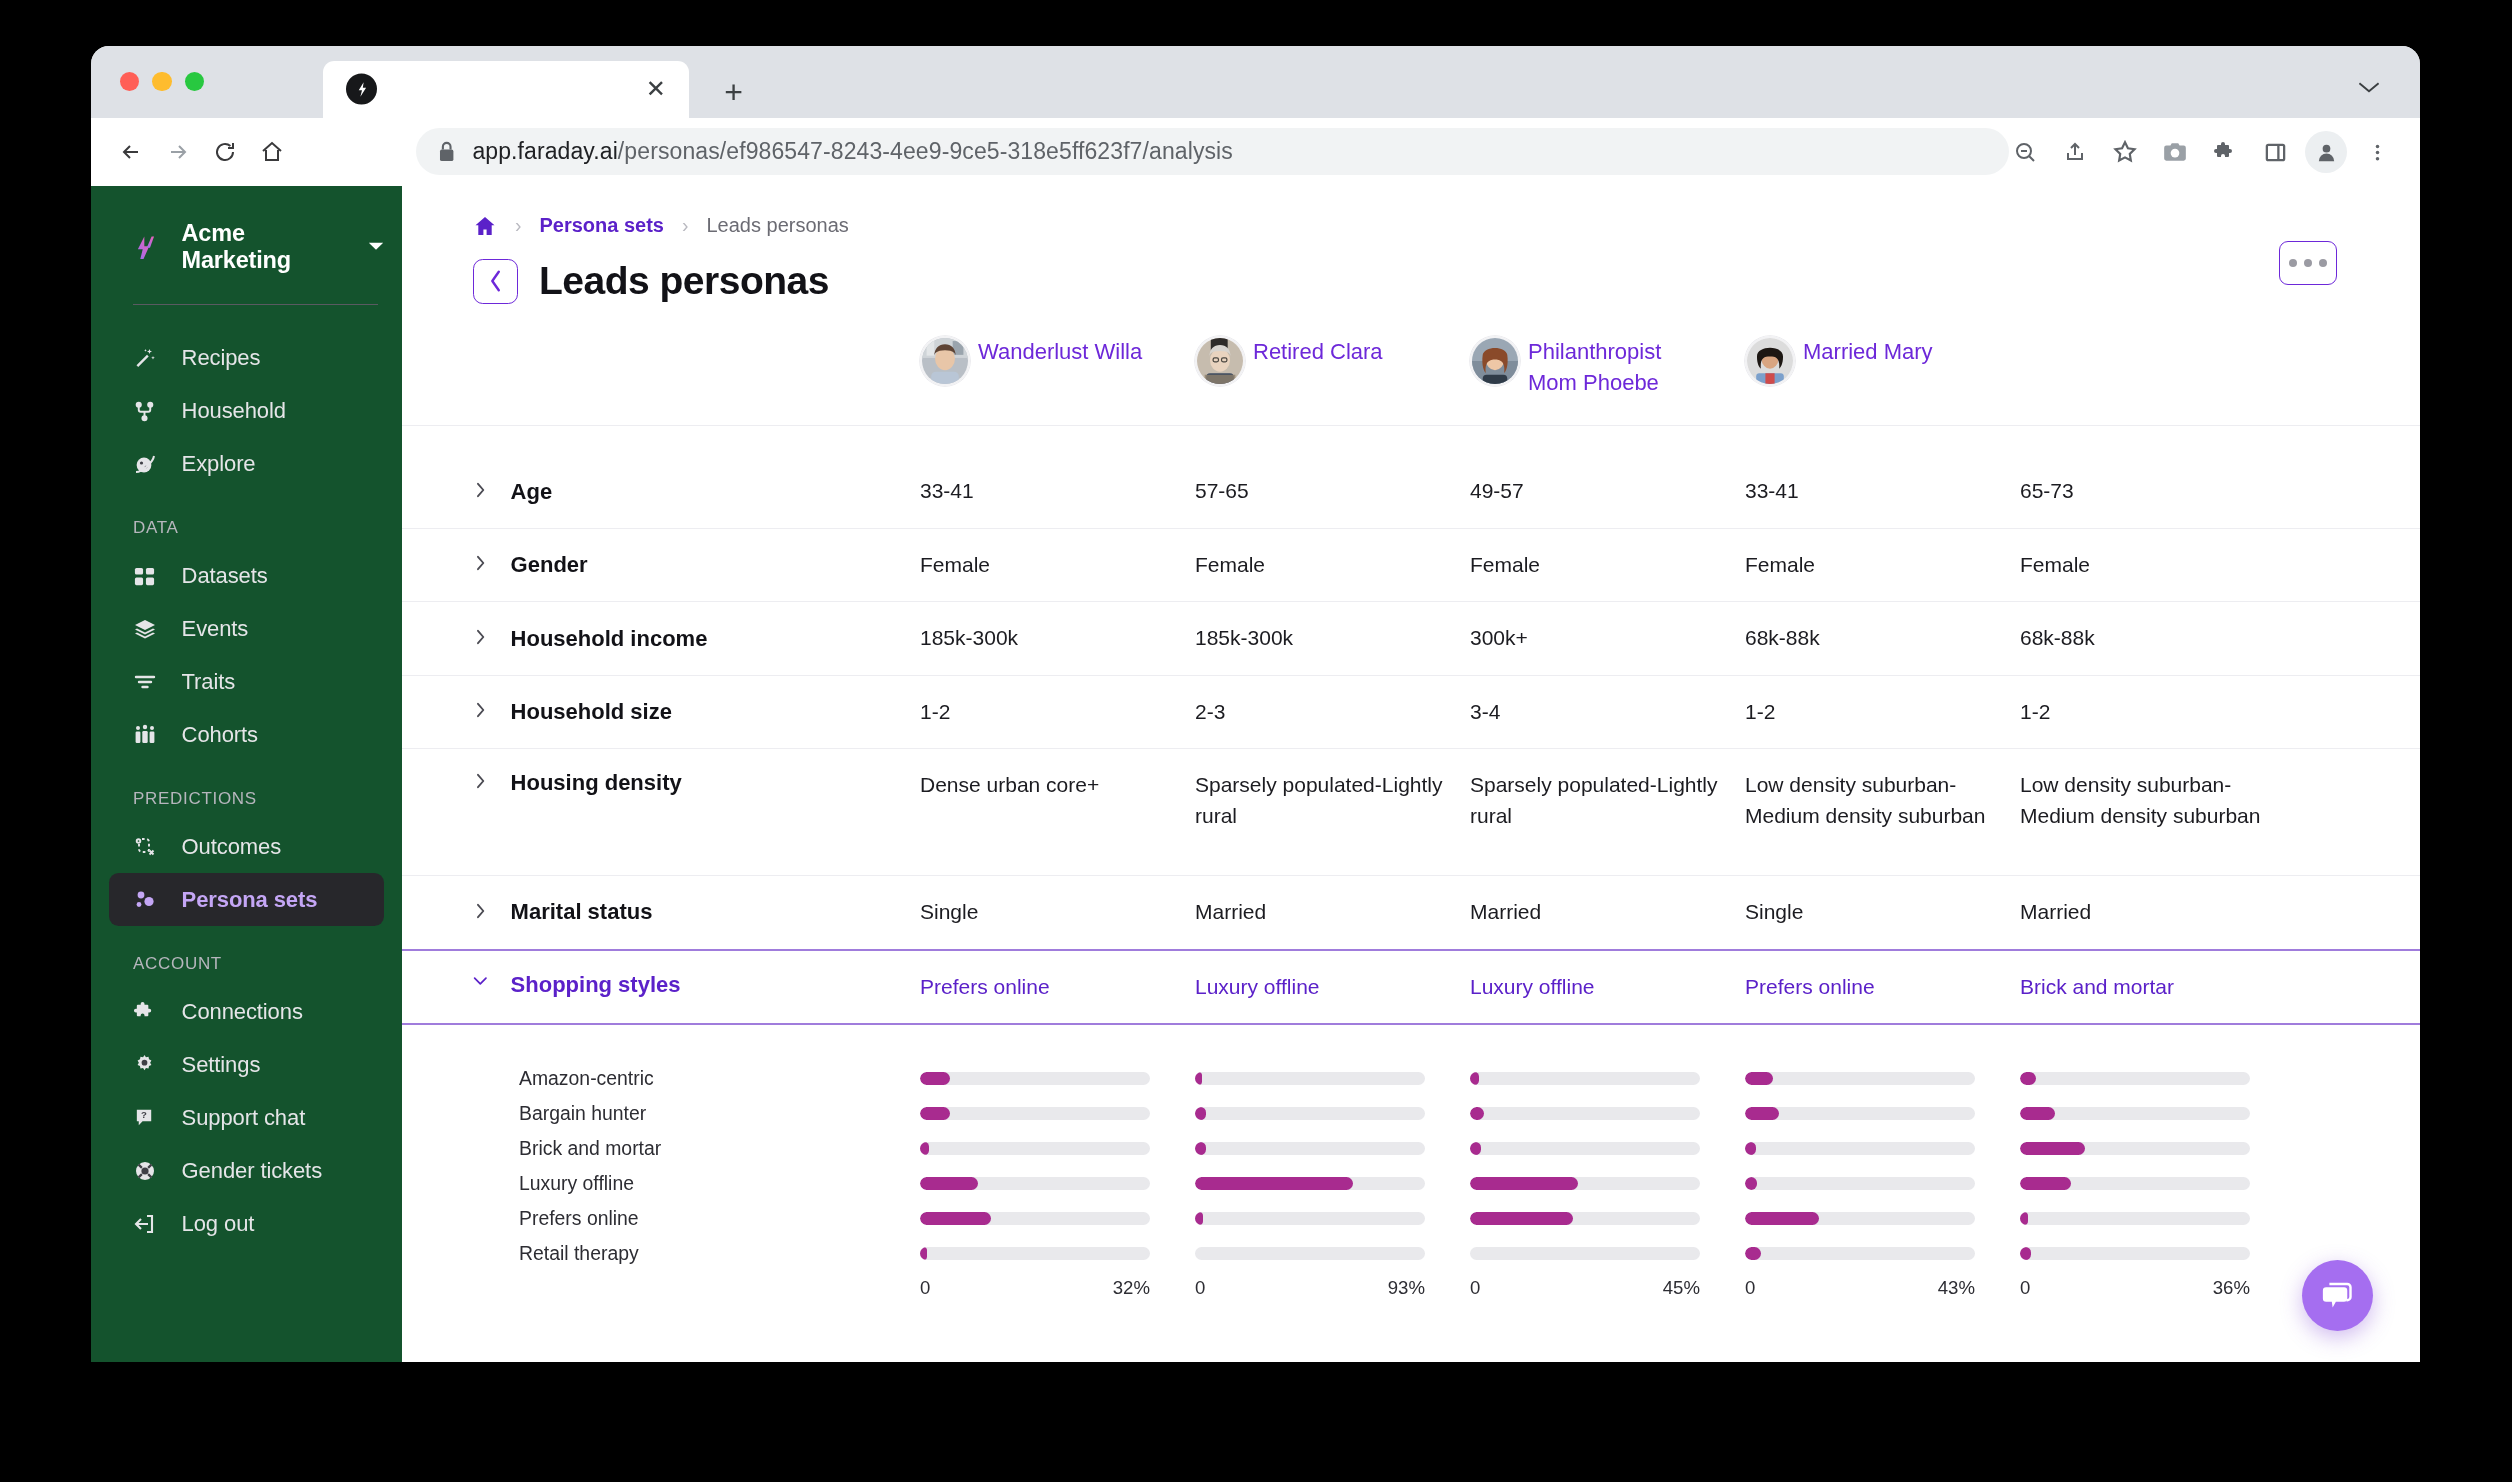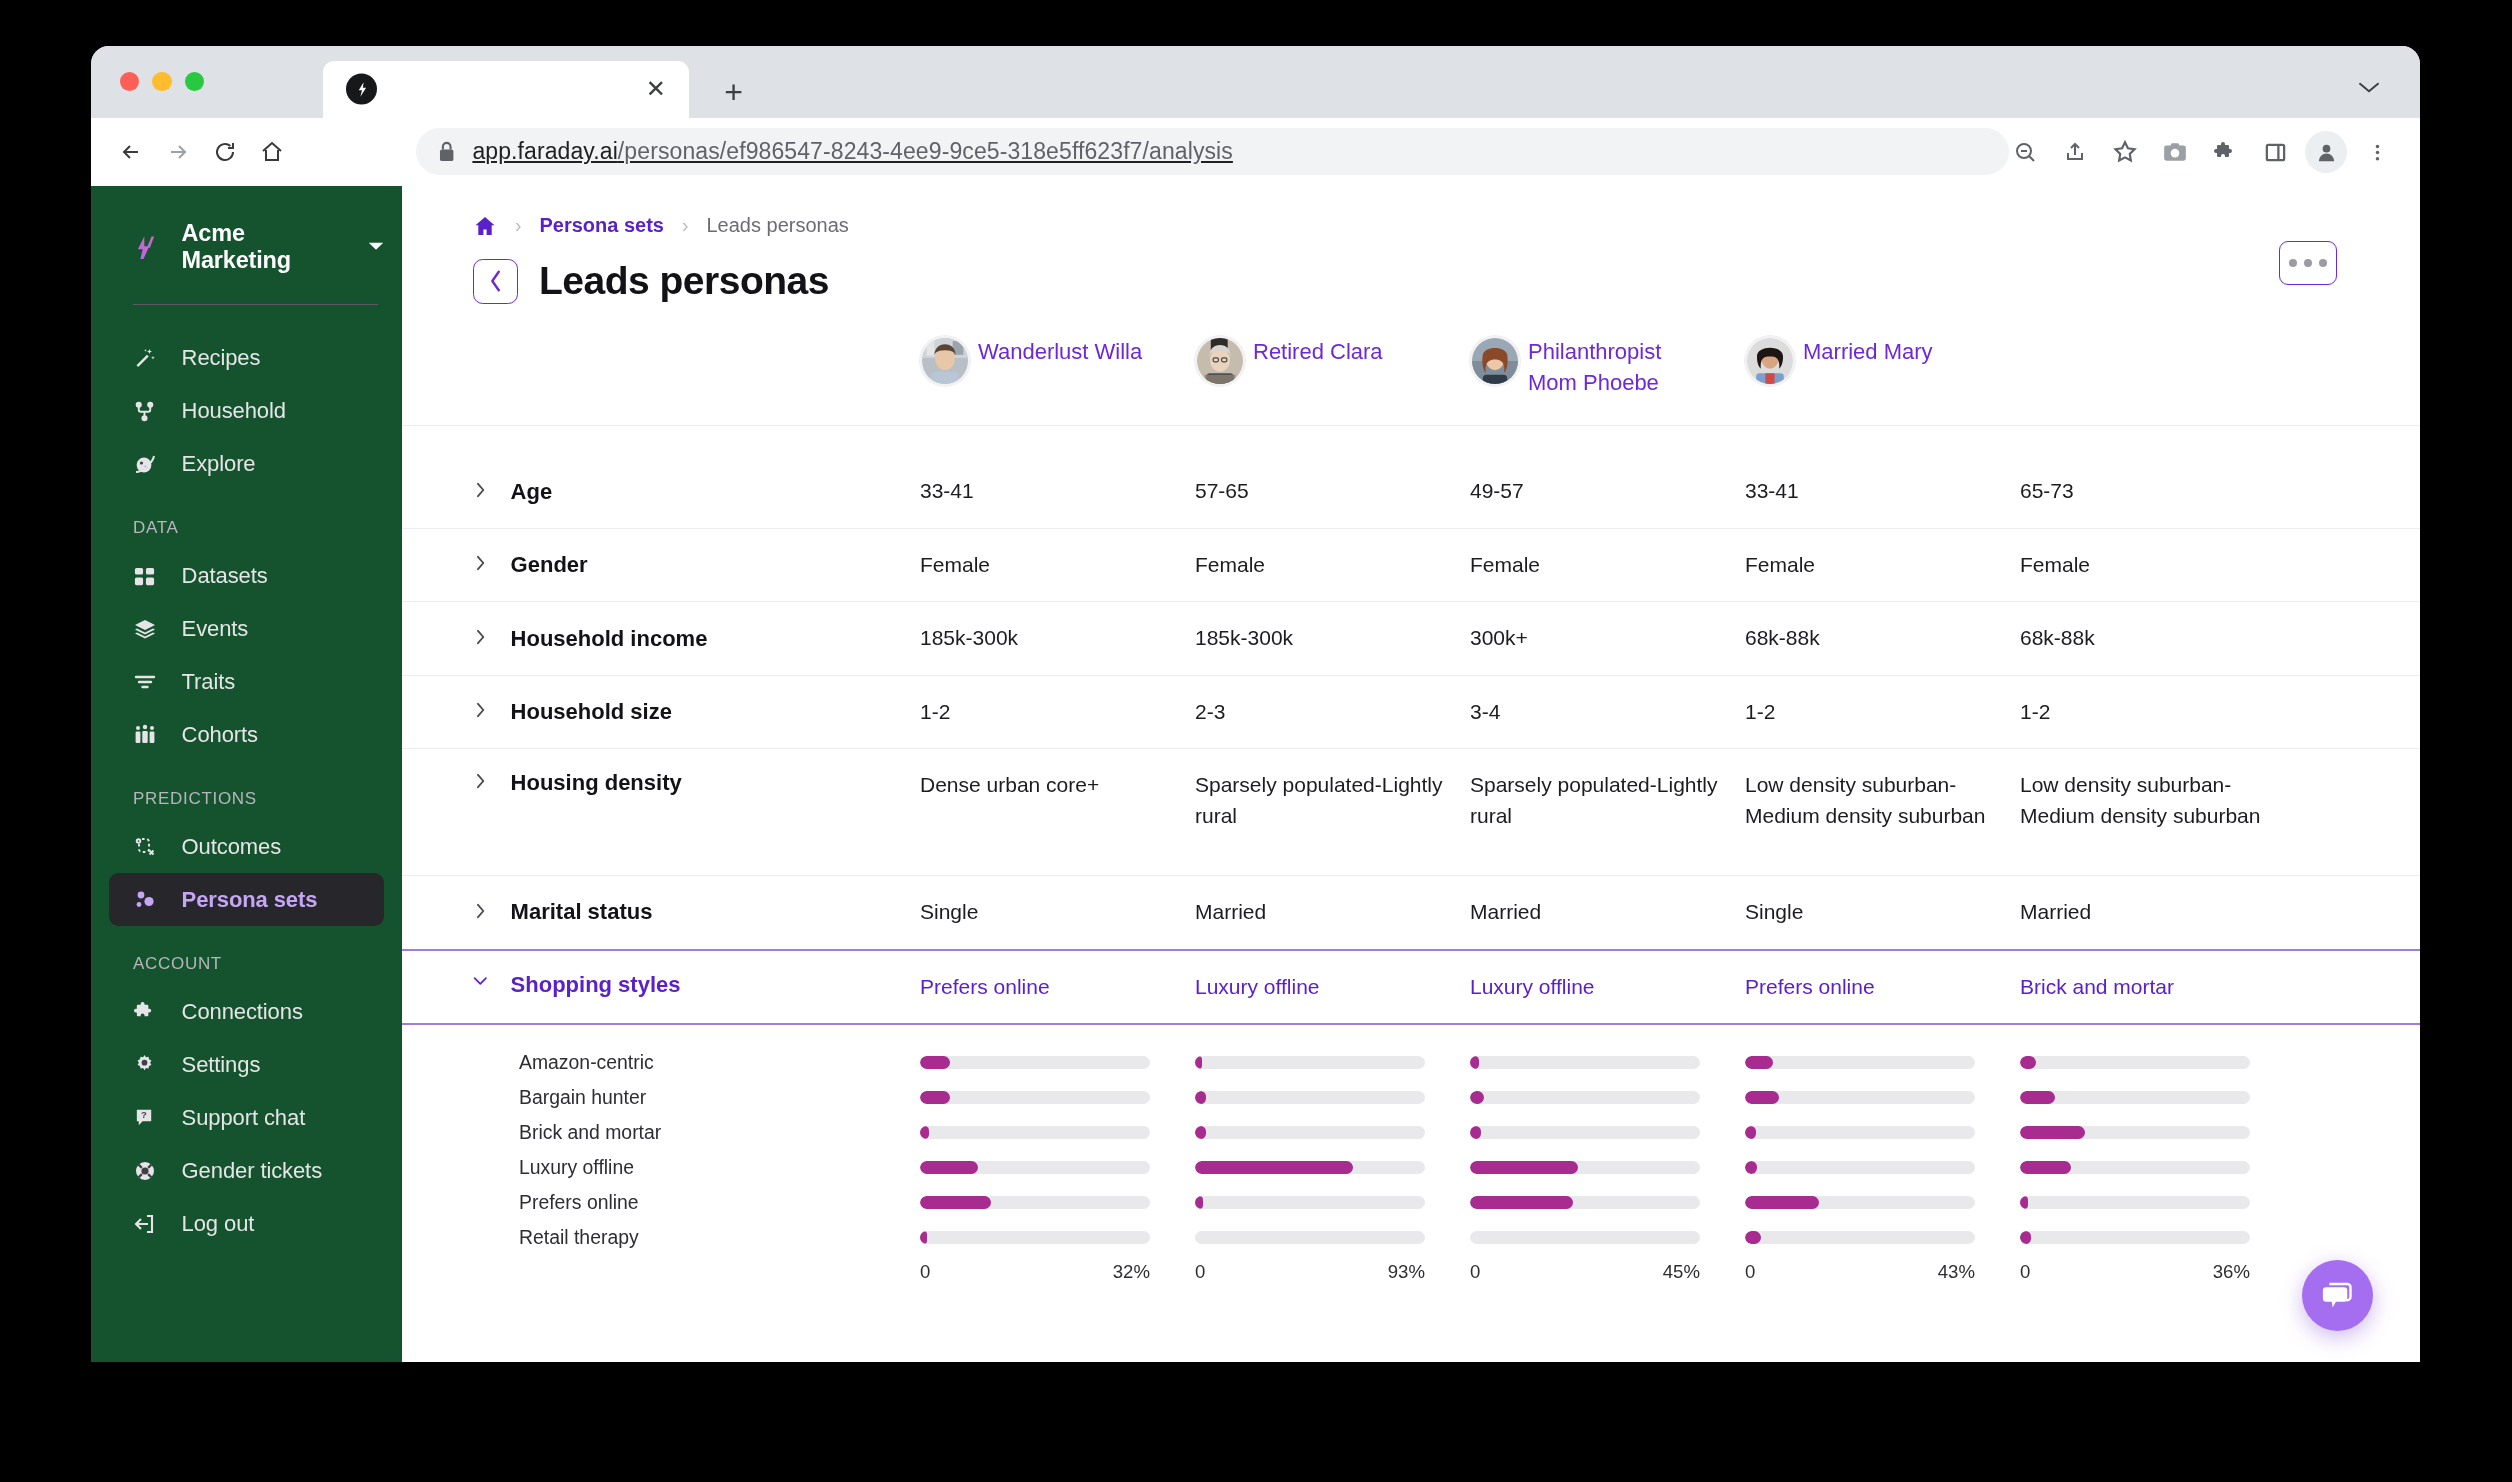--- a/index.html
+++ b/index.html
@@ -89,21 +89,21 @@
     position: absolute; left: 325px; top: 9.7px;
     width: 1593px; height: 47px;
     background: #f1f3f4;
     border-radius: 23.5px;
     display: flex; align-items: center;
     padding-left: 21px;
   }
   #lock-icon { margin-right: 16px; display: flex; }
   #url-text {
     font-size: 23px; color: #202124;
-    letter-spacing: 0.1px; white-space: nowrap; text-decoration: underline;
+    letter-spacing: 0.1px; white-space: nowrap;
   }
   #url-text .dim { color: #5f6368; }
   #toolbar-right {
     position: absolute; right: 18px; top: 0;
     height: 68px; display: flex; align-items: center; gap: 0;
   }
   .tb-icon {
     width: 50px; height: 50px;
     display: flex; align-items: center; justify-content: center;
     color: #5f6368;
@@ -296,21 +296,21 @@
     border-bottom: 2.4px solid #a07cdc;
     display: flex; align-items: flex-start;
     padding: 21px 0;
   }
   #shopping-row .trait-name { color: #5b21c9; }
   #shopping-row .chev { color: #5b21c9; }
   #shopping-row .tcell { color: #5b21c9; }
 
   #chart-block {
     display: flex;
-    padding-top: 20px;
+    padding-top: 36px;
   }
   #chart-labels {
     width: 518px; flex: 0 0 518px;
     padding-left: 117px;
   }
   .chart-label {
     height: 35px;
     font-size: 19.4px;
     color: #2d2d33;
     display: flex; align-items: center;

